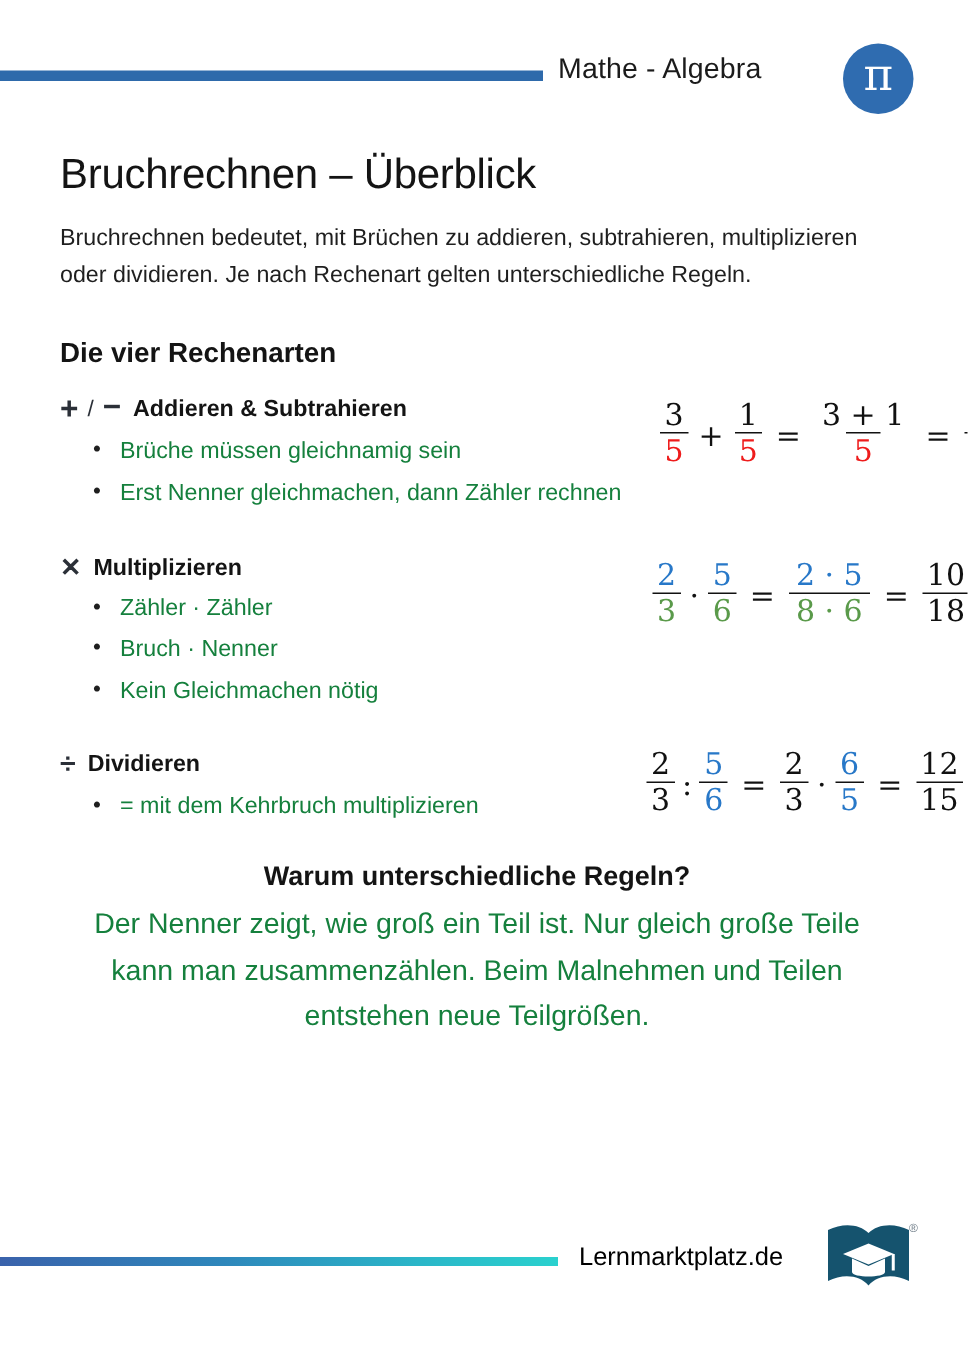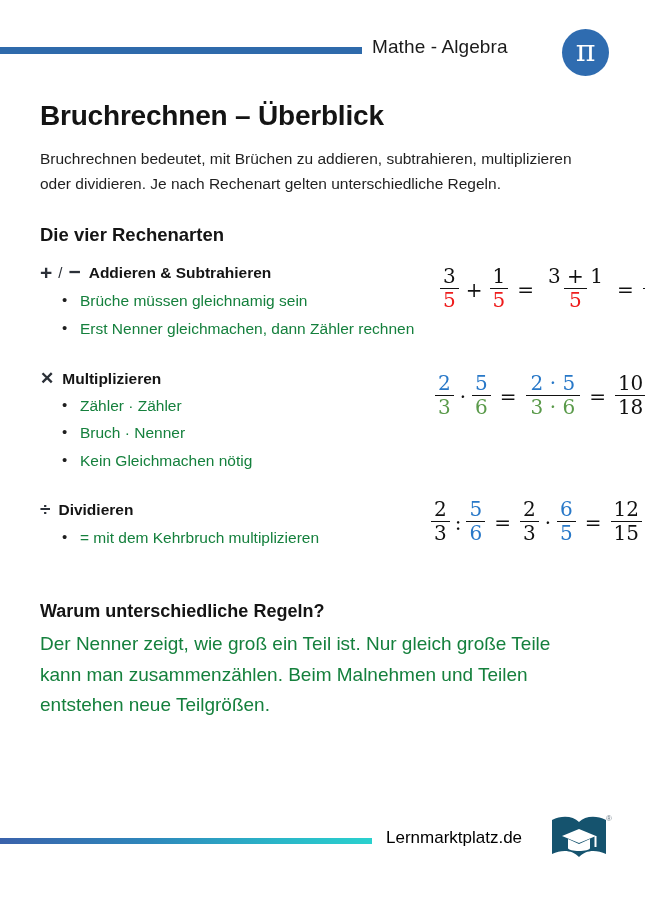--- a/index.html
+++ b/index.html
@@ -66,21 +66,21 @@
   .content {
     position: absolute;
     left: 0;
     top: 92px;
     width: 645px;
   }
   .page-title {
     margin: 0;
     padding: 8px 0 0 40px;
     font-size: 28px;
-    font-weight: bold;
+    font-weight: normal;
     letter-spacing: -0.2px;
     color: #141414;
   }
   .intro {
     margin: 0;
     padding: 14px 28px 0 40px;
     font-size: 15.5px;
     line-height: 1.62;
     color: #1f1f1f;
     max-width: 540px;
@@ -326,21 +326,21 @@
         <span class="den green">3</span>
       </span>
       <span class="op-glyph dot">·</span>
       <span class="frac">
         <span class="num blue">5</span>
         <span class="den green">6</span>
       </span>
       <span class="op-glyph eq">=</span>
       <span class="frac wide">
         <span class="num blue">2 · 5</span>
-        <span class="den green">3 · 6</span>
+        <span class="den green">8 · 6</span>
       </span>
       <span class="op-glyph eq">=</span>
       <span class="frac">
         <span class="num">10</span>
         <span class="den">18</span>
       </span>
     </div>
   </div>
 
   <div class="op-block div">
@@ -373,21 +373,21 @@
         <span class="den blue">5</span>
       </span>
       <span class="op-glyph eq">=</span>
       <span class="frac">
         <span class="num">12</span>
         <span class="den">15</span>
       </span>
     </div>
   </div>
 
-  <div class="closing" style="margin-top:48px;">
+  <div class="closing" style="margin-top:21px;text-align:center;">
     <h2 class="closing-heading">Warum unterschiedliche Regeln?</h2>
     <p class="closing-text">Der Nenner zeigt, wie groß ein Teil ist. Nur gleich große Teile kann man zusammenzählen. Beim Malnehmen und Teilen entstehen neue Teilgrößen.</p>
   </div>
 
 </div>
 
 <div class="footer">
   <div class="footer-rule"></div>
   <div class="footer-brand">Lernmarktplatz.de</div>
   <div class="footer-logo">

